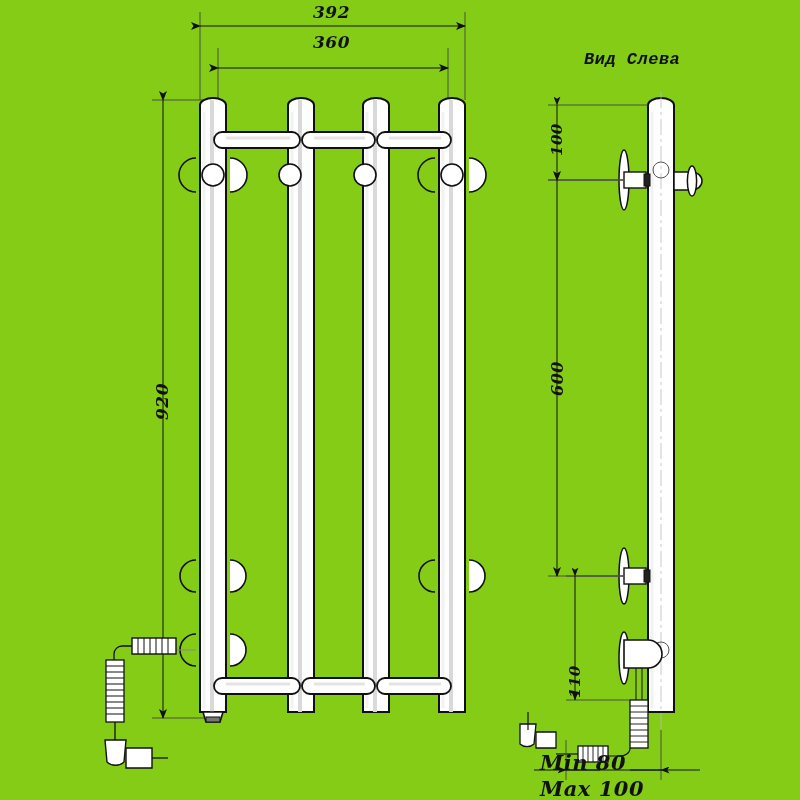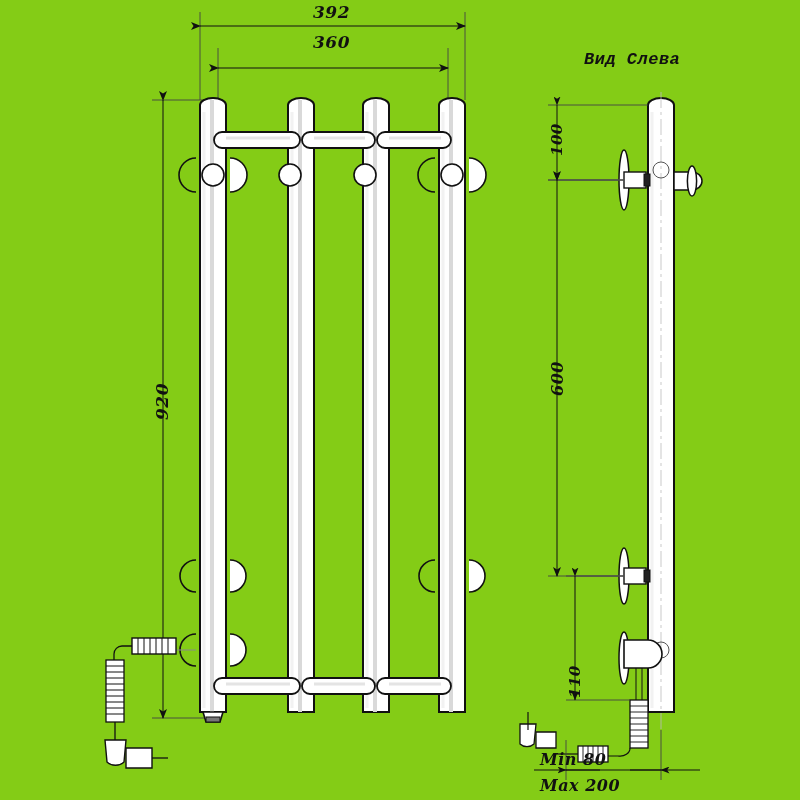--- a/index.html
+++ b/index.html
@@ -10,21 +10,21 @@
   .lbl{position:absolute;font-style:italic;font-weight:bold;
        color:#111;white-space:nowrap;letter-spacing:.5px;}
   .lbl.rot{transform-origin:0 0;transform:rotate(-90deg);}
   .d392{font-size:17px;}
   .d360{font-size:17px;}
   .d920{font-size:17px;}
   .d100{font-size:15px;}
   .d600{font-size:16px;}
   .d110{font-size:15px;}
   .title{font-size:17px;font-family:Liberation Mono, monospace;}
-  .minmax{font-size:16px;}
+  .minmax{font-size:21px;}
 </style>
 </head>
 <body>
 
 <div id="stage">
 
   <svg class="draw" viewBox="0 0 800 800">
     <defs>
       <marker id="ar" markerWidth="10" markerHeight="8" refX="9" refY="4" orient="auto" markerUnits="userSpaceOnUse">
         <path d="M0,0 L10,4 L0,8 L2.5,4 Z" fill="#111"></path>
@@ -253,15 +253,15 @@
   <div class="lbl title" style="left:584px; top:50px;">Вид Слева</div>
 
   <div class="lbl d100 rot" style="left:548px; top:156px;">100</div>
 
   <div class="lbl d600 rot" style="left:548px; top:396px;">600</div>
 
   <div class="lbl d110 rot" style="left:566px; top:698px;">110</div>
 
   <div class="lbl minmax" style="left:540px; top:750px;">Min 80</div>
 
-  <div class="lbl minmax" style="left:540px; top:776px;">Max 200</div>
+  <div class="lbl minmax" style="left:540px; top:776px;">Max 100</div>
 
 </div>
 
 </body></html>

